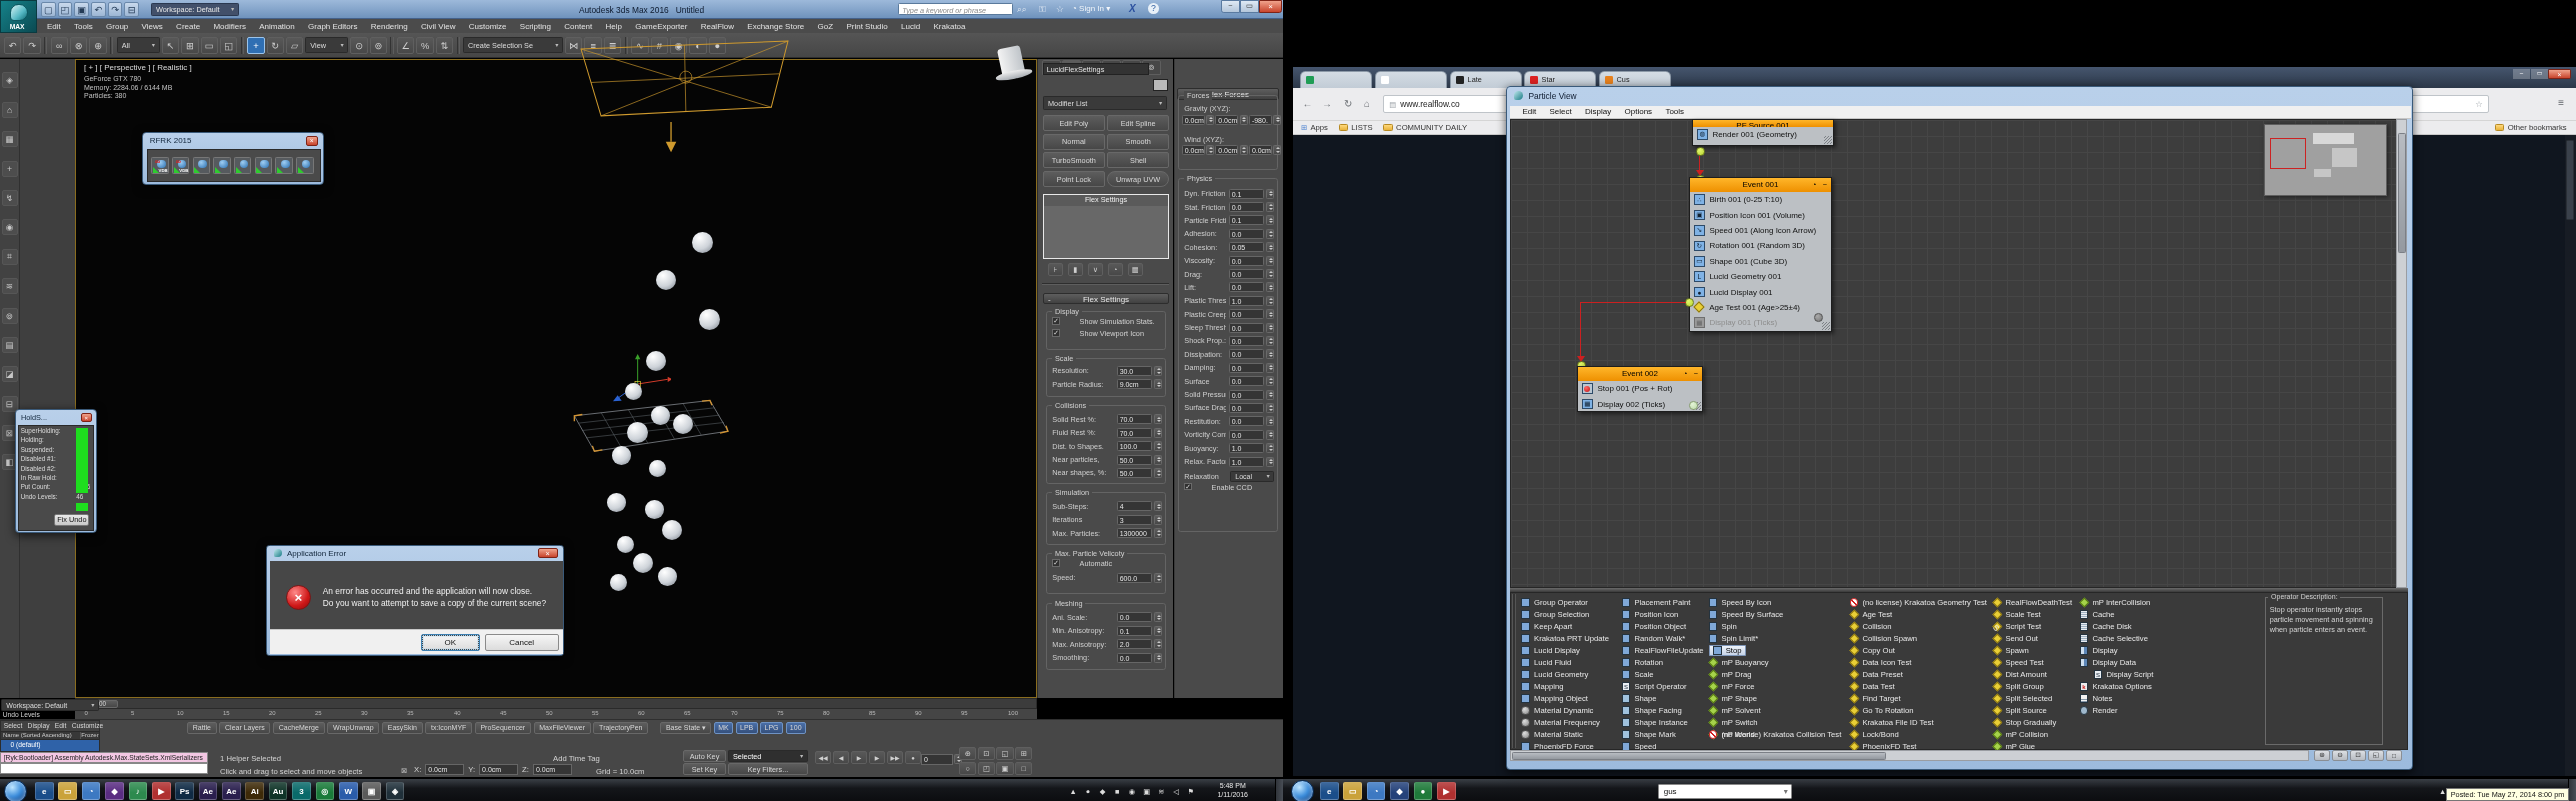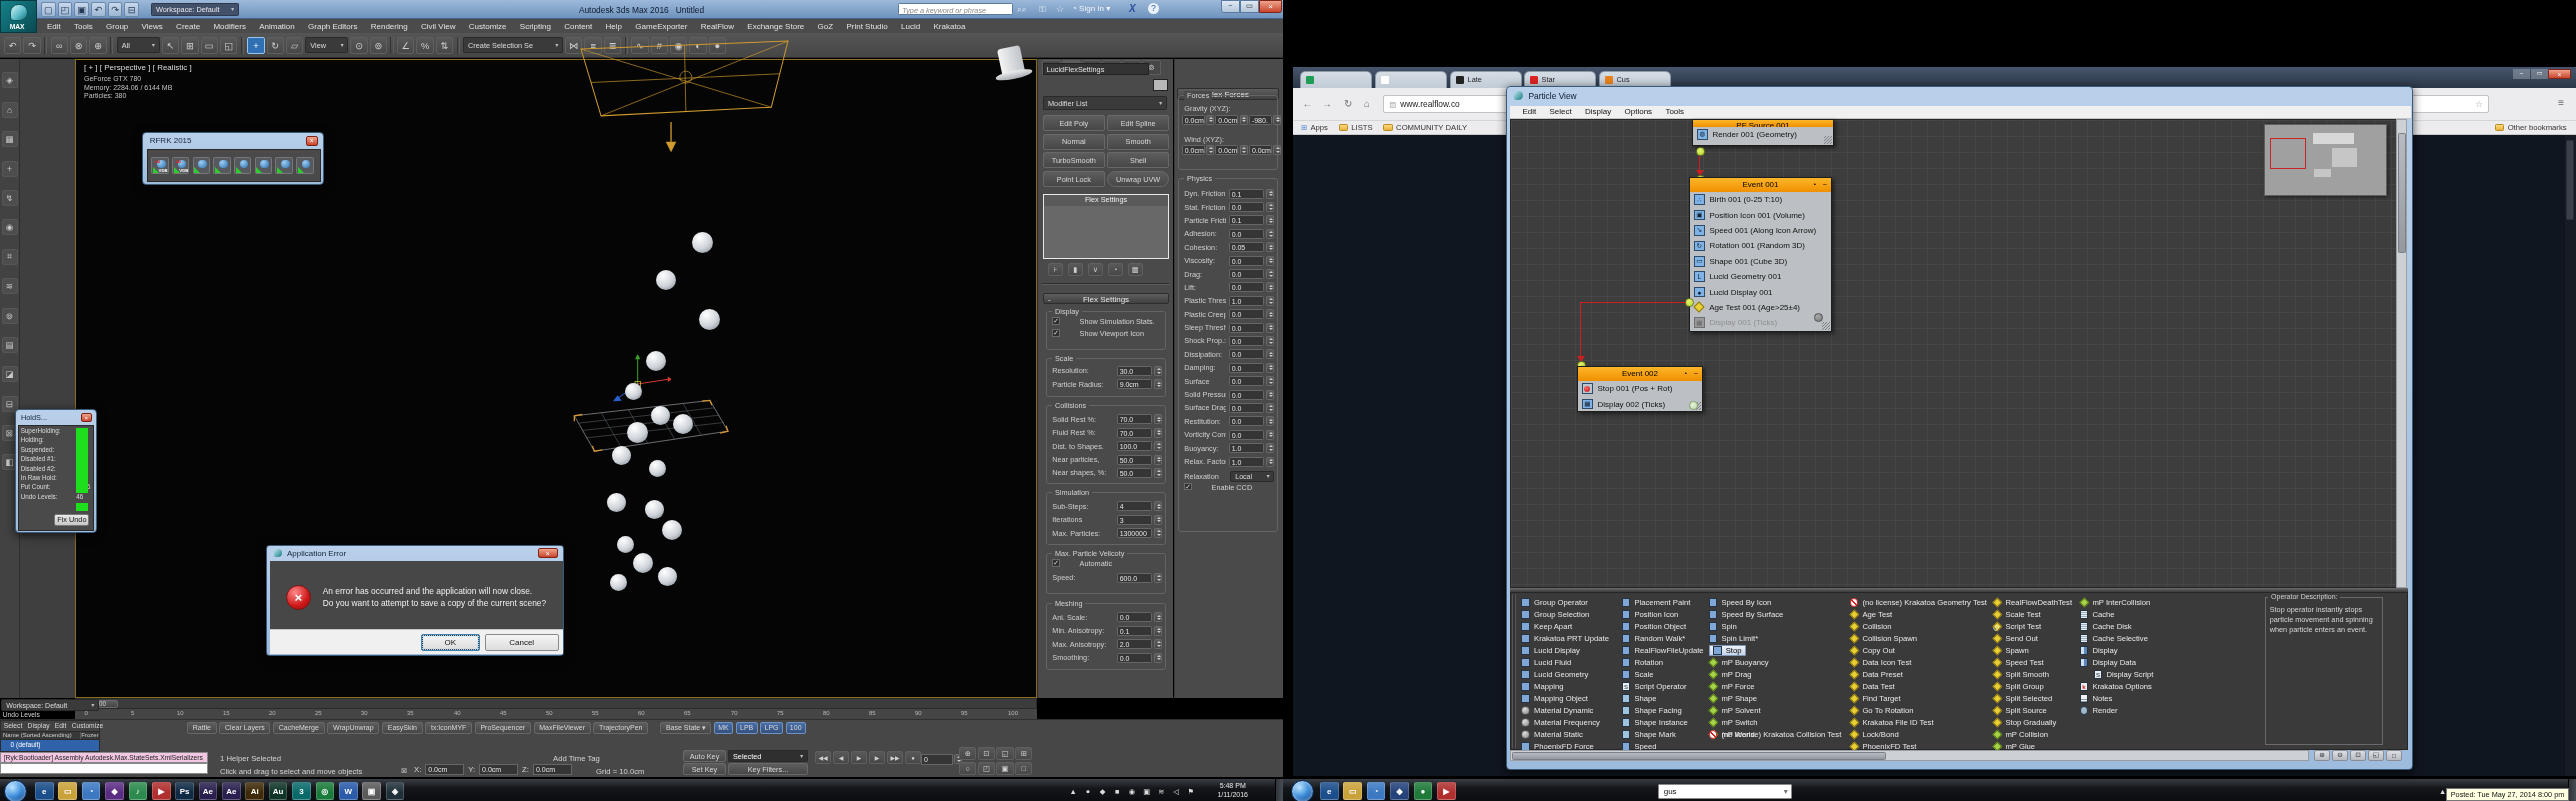--- a/index.html
+++ b/index.html
@@ -1241,21 +1241,21 @@
           <div class="dp-item" style="left: 482px; top: 52px;">
             <div class="di diamond"></div>
             <div>Spawn</div>
           </div>
           <div class="dp-item" style="left: 482px; top: 64px;">
             <div class="di diamond"></div>
             <div>Speed Test</div>
           </div>
           <div class="dp-item" style="left: 482px; top: 76px;">
             <div class="di diamond"></div>
-            <div>Split Smooth</div>
+            <div>Dist Amount</div>
           </div>
           <div class="dp-item" style="left: 482px; top: 88px;">
             <div class="di diamond"></div>
             <div>Split Group</div>
           </div>
           <div class="dp-item" style="left: 482px; top: 100px;">
             <div class="di diamond"></div>
             <div>Split Selected</div>
           </div>
           <div class="dp-item" style="left: 482px; top: 112px;">

